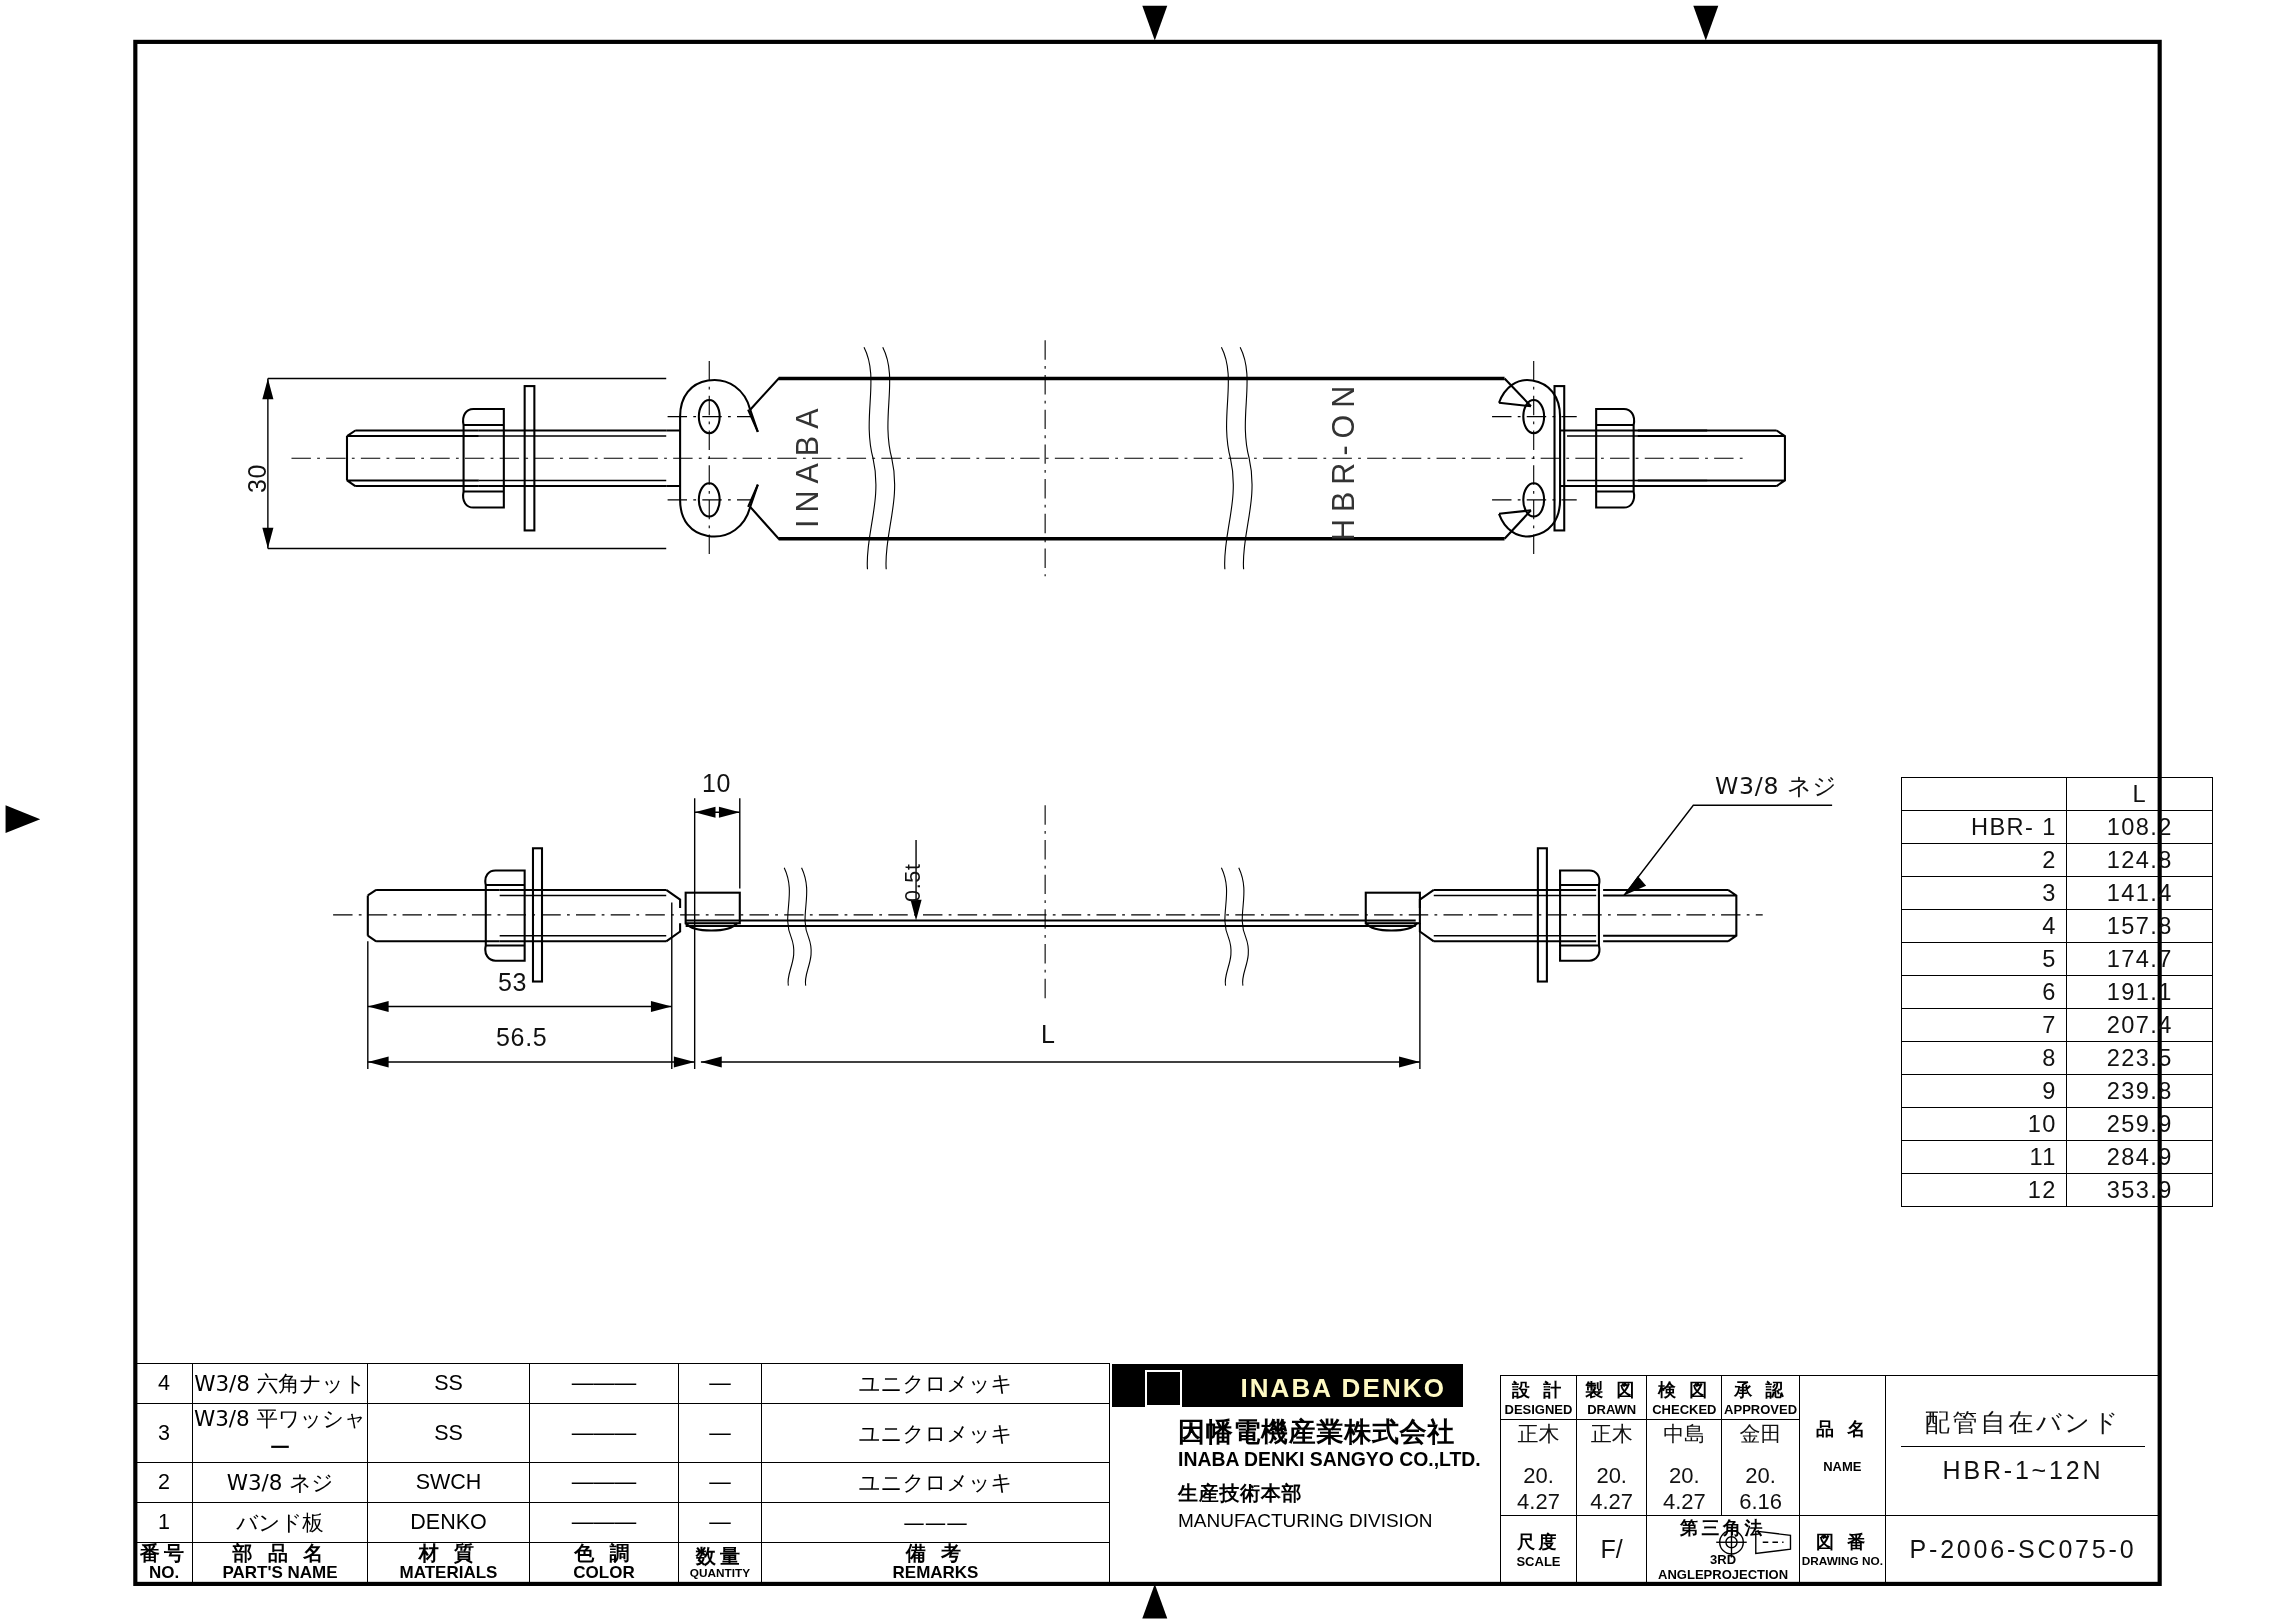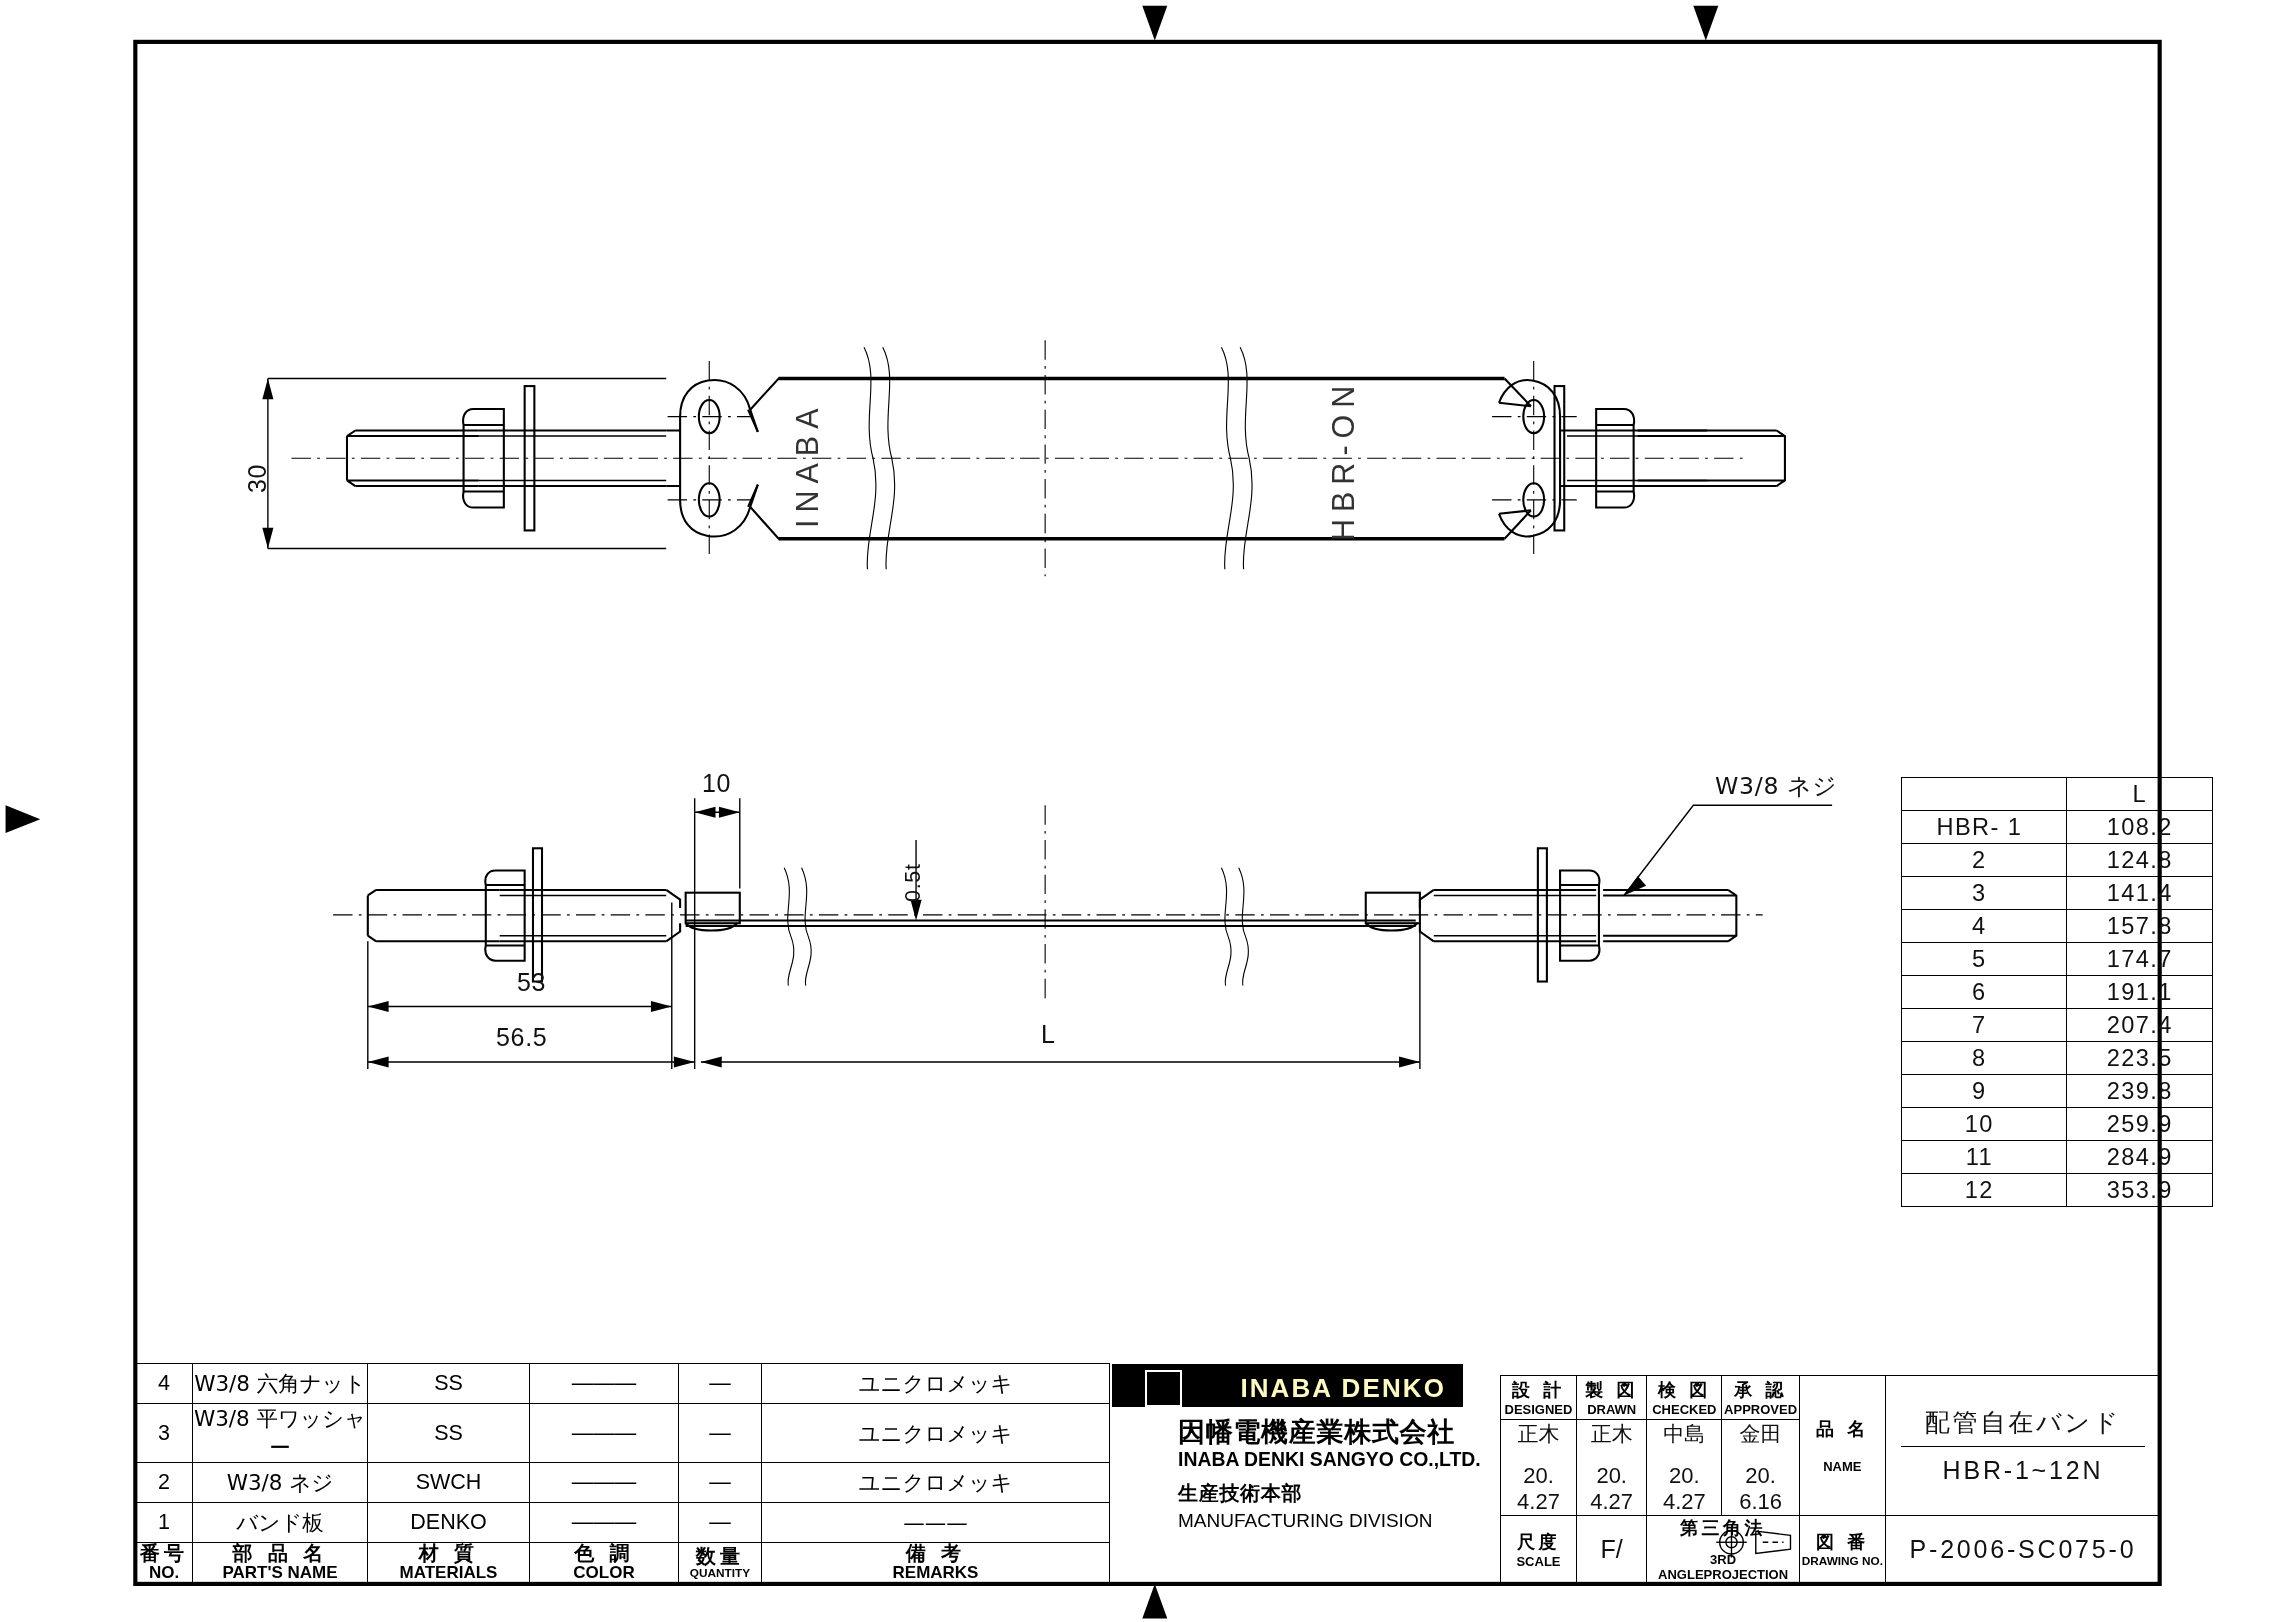--- a/index.html
+++ b/index.html
@@ -14,21 +14,21 @@
   .thick{fill:none;stroke:#000;stroke-width:5;}
   .border{fill:none;stroke:#000;stroke-width:6;}
   .dash{fill:none;stroke:#000;stroke-width:1.6;stroke-dasharray:28 9 4 9;}
   .tri{fill:#000;stroke:none;}
   
   .tbl{position:absolute;border-collapse:collapse;}
   .tbl td{border:1.4px solid #000;padding:0;text-align:center;vertical-align:middle;}
   
   #ltable{left:1901px;top:777px;width:312px;}
   #ltable td{height:32px;font-size:23.6px;color:#111;}
-  #ltable td.name{width:161px;padding-right:9.7px;letter-spacing:1.4px;}
+  #ltable td.name{width:161px;text-align:right;padding-right:9.7px;letter-spacing:1.4px;}
   #ltable td.val{width:150px;text-align:center;letter-spacing:1.4px;}
   
   #parts{left:135px;top:1363px;width:975px;}
   #parts td{height:39px;font-size:21.5px;}
   .c-no{width:56px;} .c-nm{width:174px;} .c-mt{width:161px;}
   .c-co{width:148px;} .c-qt{width:82px;} .c-rm{width:auto;}
   .jp{font-family:"DejaVu Sans",sans-serif;}
   .hdr-jp{font-size:20px;font-weight:bold;letter-spacing:4.2px;line-height:1.05;}
   .hdr-en{font-size:17px;font-weight:bold;line-height:1.05;}
   .dashcell{letter-spacing:0;}
@@ -211,21 +211,21 @@
       <line class="thin" x1="2473" y1="2222" x2="2517" y2="2222"></line>
       <path class="thin" d="M 2530,2206 L 2580,2212 L 2580,2232 L 2530,2238 Z"></path>
       <line class="thin" x1="2540" y1="2222" x2="2570" y2="2222" stroke-dasharray="8 6"></line>
     </g>
   </svg>
 
   <div class="txt dimtxt rot90" style="left:243px;top:493px;">30</div>
 
   <div class="txt dimtxt" style="left:702px;top:769px;">10</div>
 
-  <div class="txt dimtxt" style="left:517px;top:968px;text-align:center;">53</div>
+  <div class="txt dimtxt" style="left:498px;top:968px;text-align:center;">53</div>
 
   <div class="txt dimtxt" style="left:496px;top:1023px;">56.5</div>
 
   <div class="txt dimtxt rot90" style="left:901px;top:902px;font-size:21.5px;">0.5t</div>
 
   <div class="txt dimtxt" style="left:1041px;top:1020px;">L</div>
 
   <div class="txt dimtxt jp" style="left:1715px;top:770px;font-size:23.6px;">W3/8 ネジ</div>
 
   <div class="txt rot90" style="left:790px;top:528px;font-size:30.5px;letter-spacing:7px;color:#333;">INABA</div>

